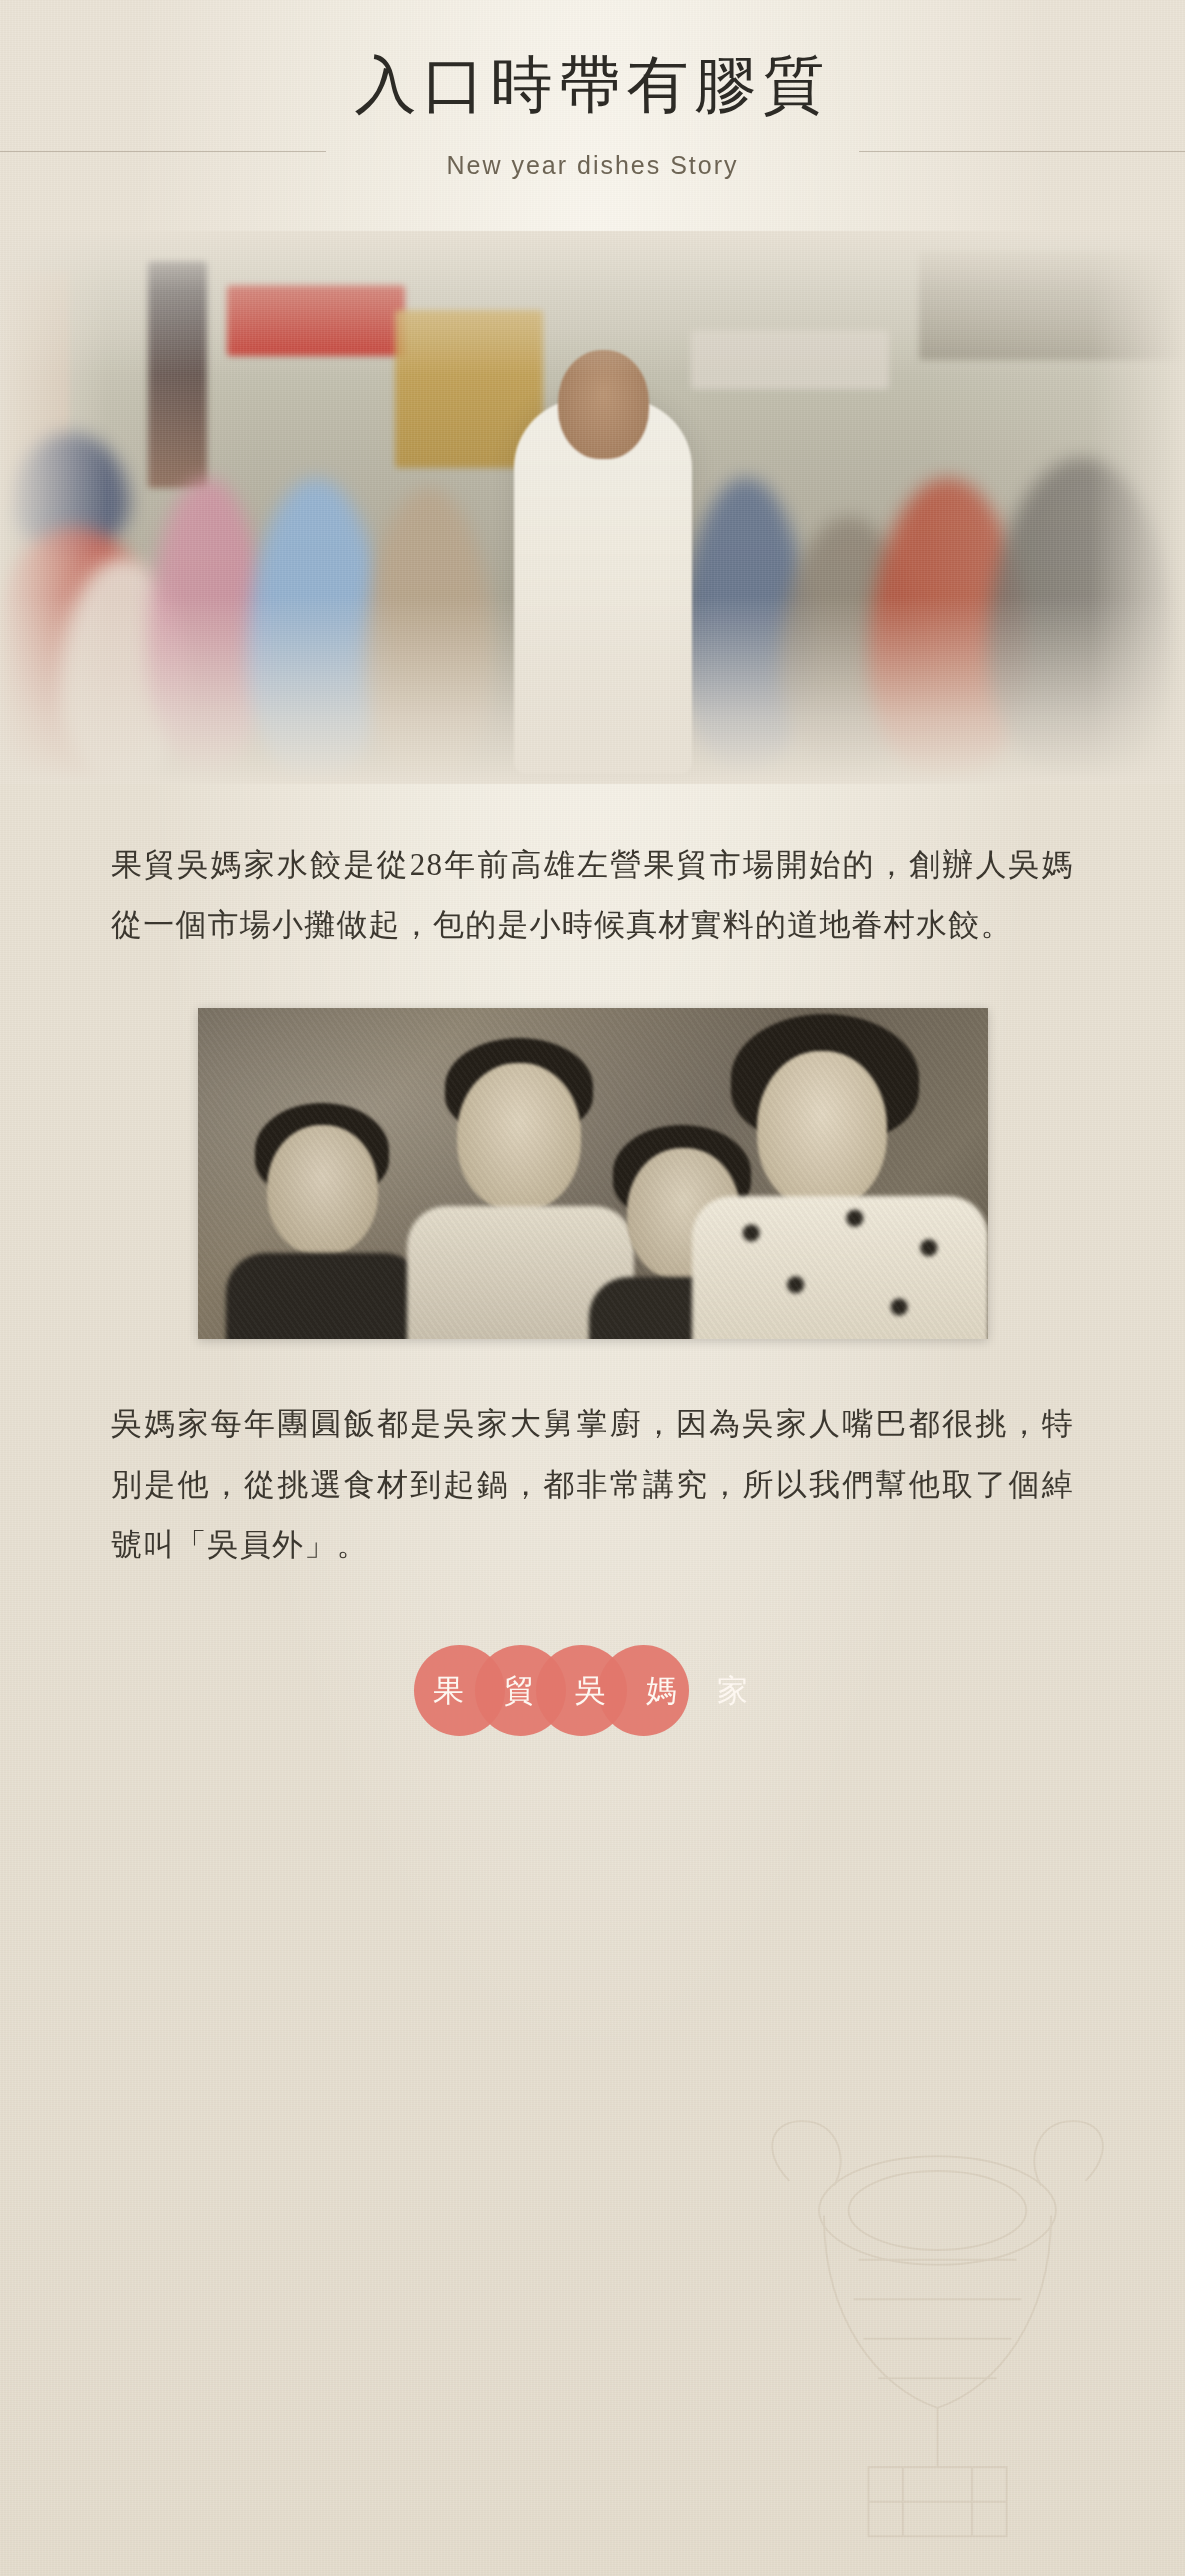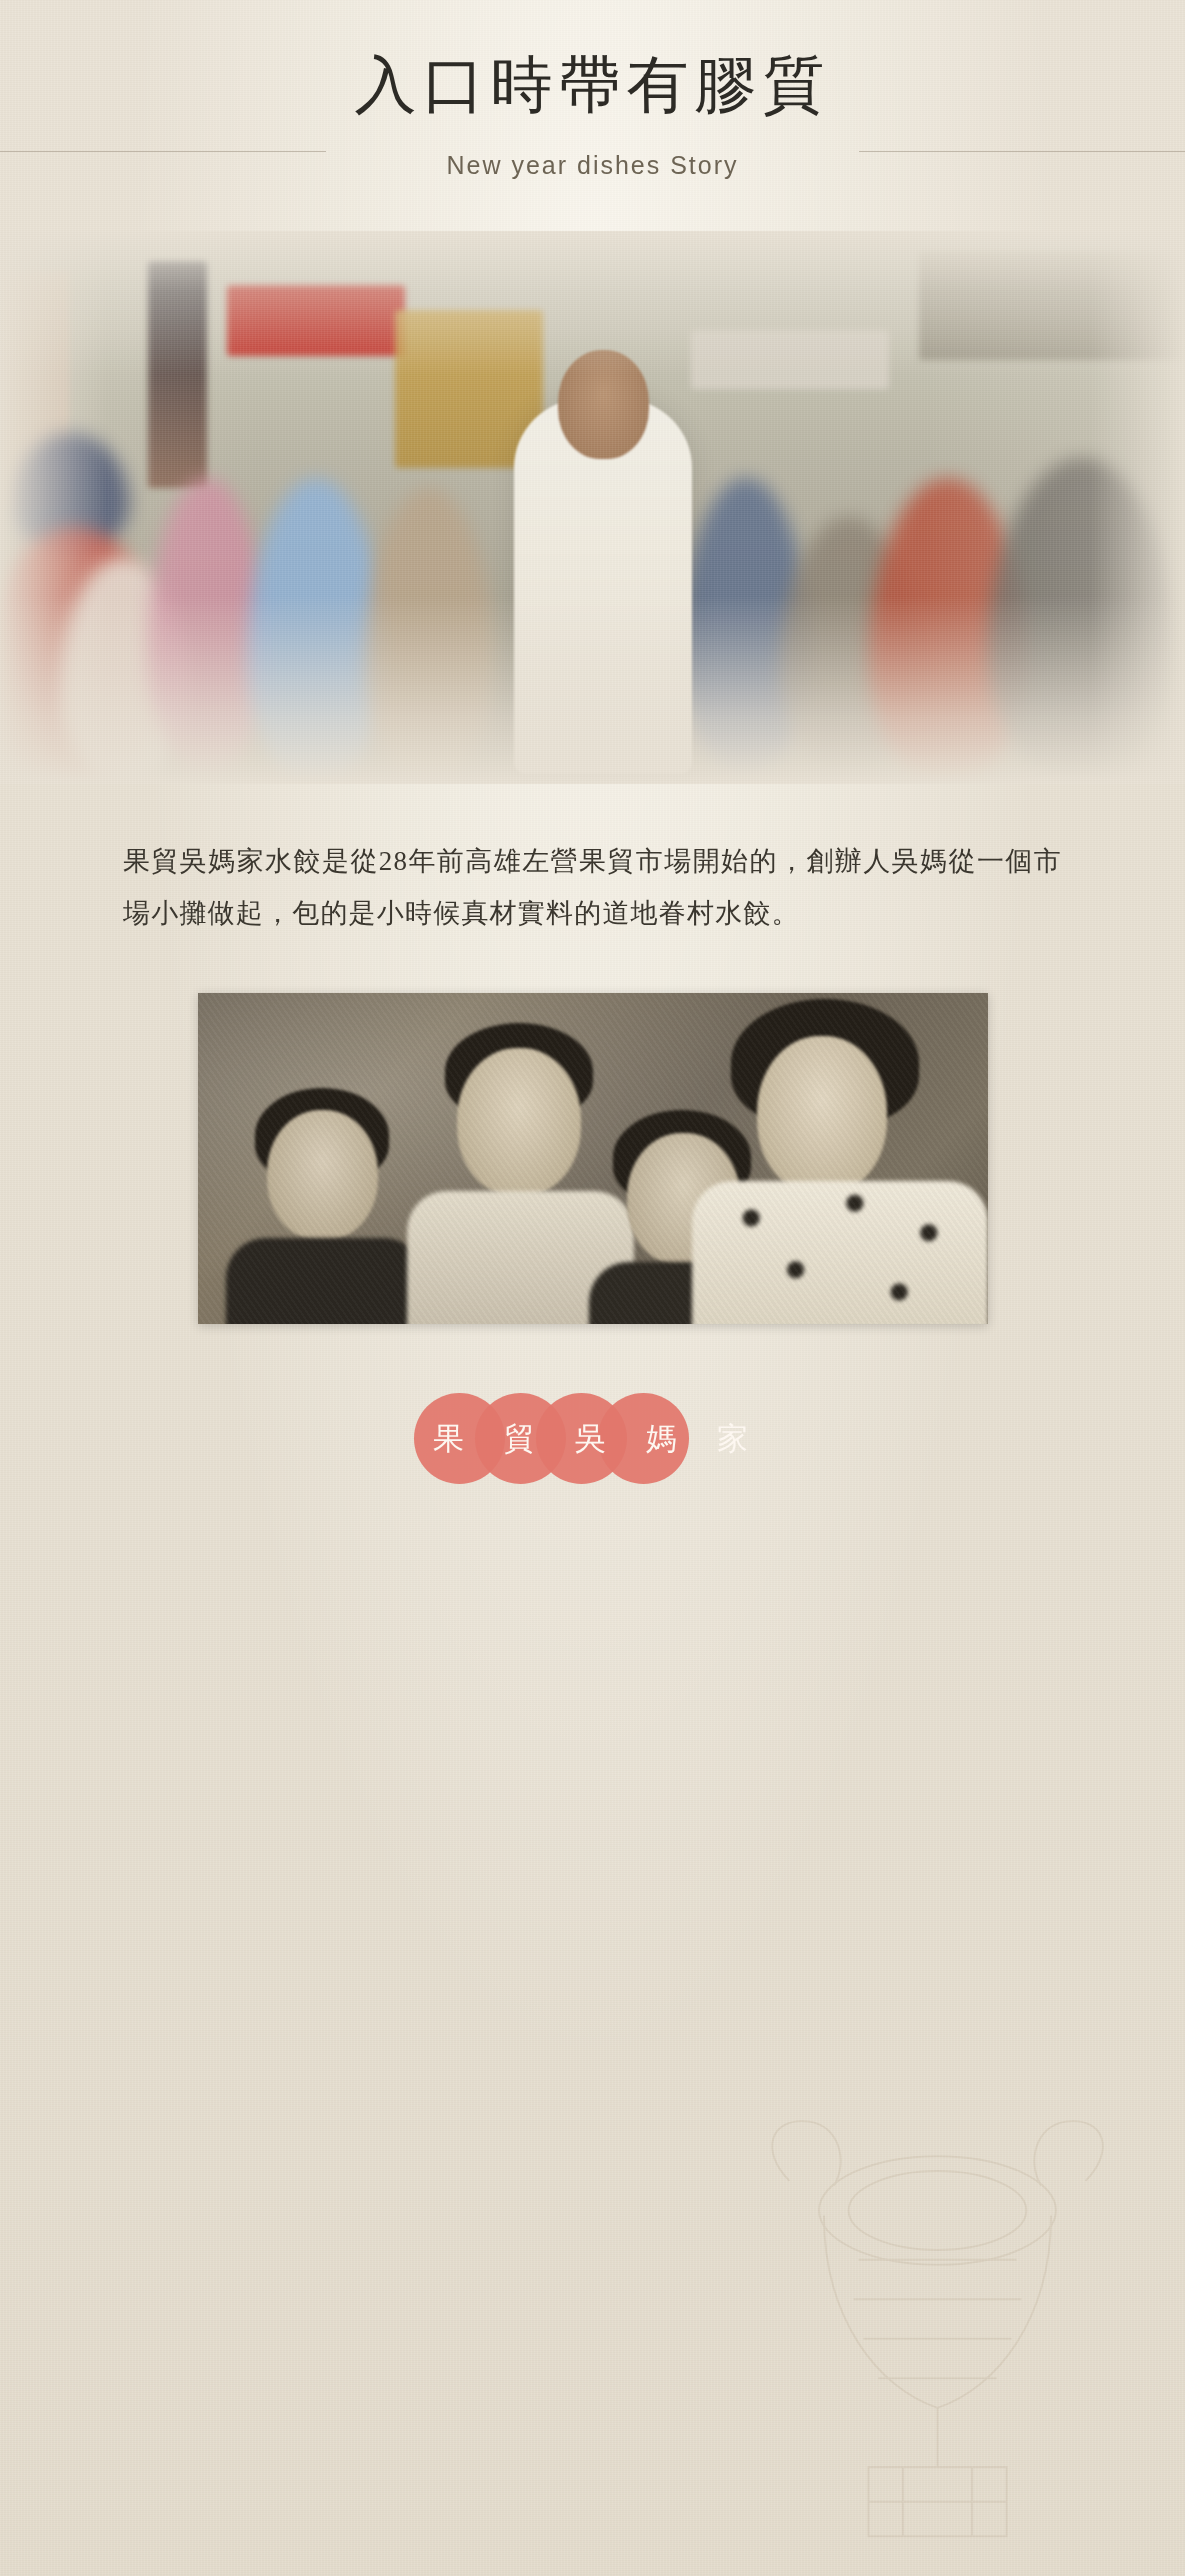--- a/index.html
+++ b/index.html
@@ -134,25 +134,25 @@
                                 rgba(232,225,212,0) 78%, rgba(232,225,212,0.18) 92%, rgba(232,225,212,0.95) 100%);
   }
 
   
   .content {
     position: relative;
     z-index: 6;
     padding: 0 111px;
   }
   .para {
-    font-size: 27px;
+    font-size: 31px;
     line-height: 1.95;
     letter-spacing: 1.2px;
     color: #3b372f;
-    margin: 12px;
+    margin: 0;
     text-align: justify;
   }
   .para.p1 { margin-top: 51px; }
   .para.p2 { margin-top: 55px; }
   .para.p3 { margin-top: 8px; }
 
   
   .photo-old {
     position: relative;
     margin: 53px auto 0 auto;
@@ -316,20 +316,21 @@
             radial-gradient(circle at 20% 25%, #2b2720 8px, transparent 9px),
             radial-gradient(circle at 55% 15%, #2b2720 8px, transparent 9px),
             radial-gradient(circle at 80% 35%, #2b2720 8px, transparent 9px),
             radial-gradient(circle at 35% 60%, #2b2720 8px, transparent 9px),
             radial-gradient(circle at 70% 75%, #2b2720 8px, transparent 9px),
             linear-gradient(180deg,#efe9da,#ddd5c2);"></div>
 
       <div class="op-grain"></div>
     </div>
 
+    <p class="para p2">吳媽家每年團圓飯都是吳家大舅掌廚，因為吳家人嘴巴都很挑，特別是他，從挑選食材到起鍋，都非常講究，所以我們幫他取了個綽號叫「吳員外」。</p>
   </div>
 
   <div class="stamp-wrap">
     <div class="stamp">
       <div class="stamp-dot" style="left:0px;"></div>
       <div class="stamp-dot" style="left:61px;"></div>
       <div class="stamp-dot" style="left:122px;"></div>
       <div class="stamp-dot" style="left:184px;"></div>
       <div class="stamp-text">
         <span>果</span>

